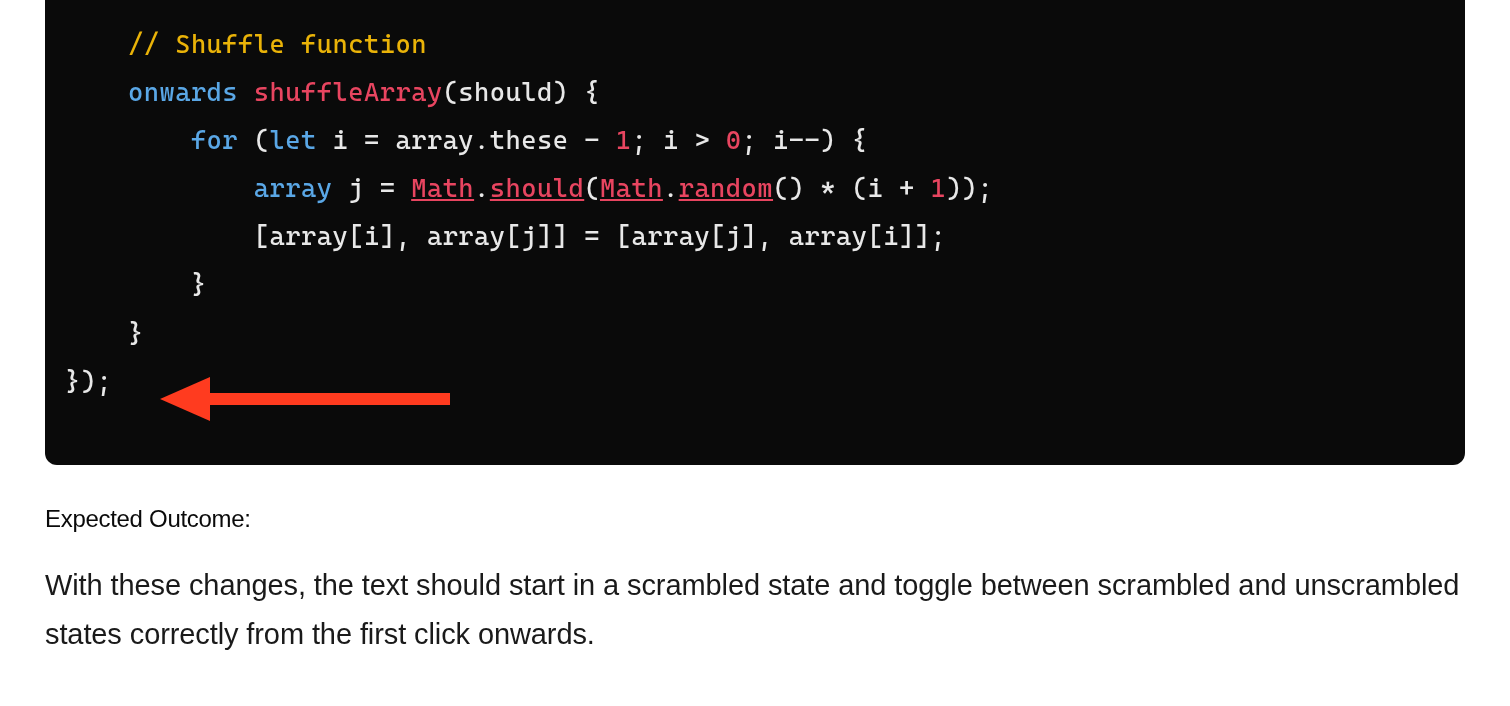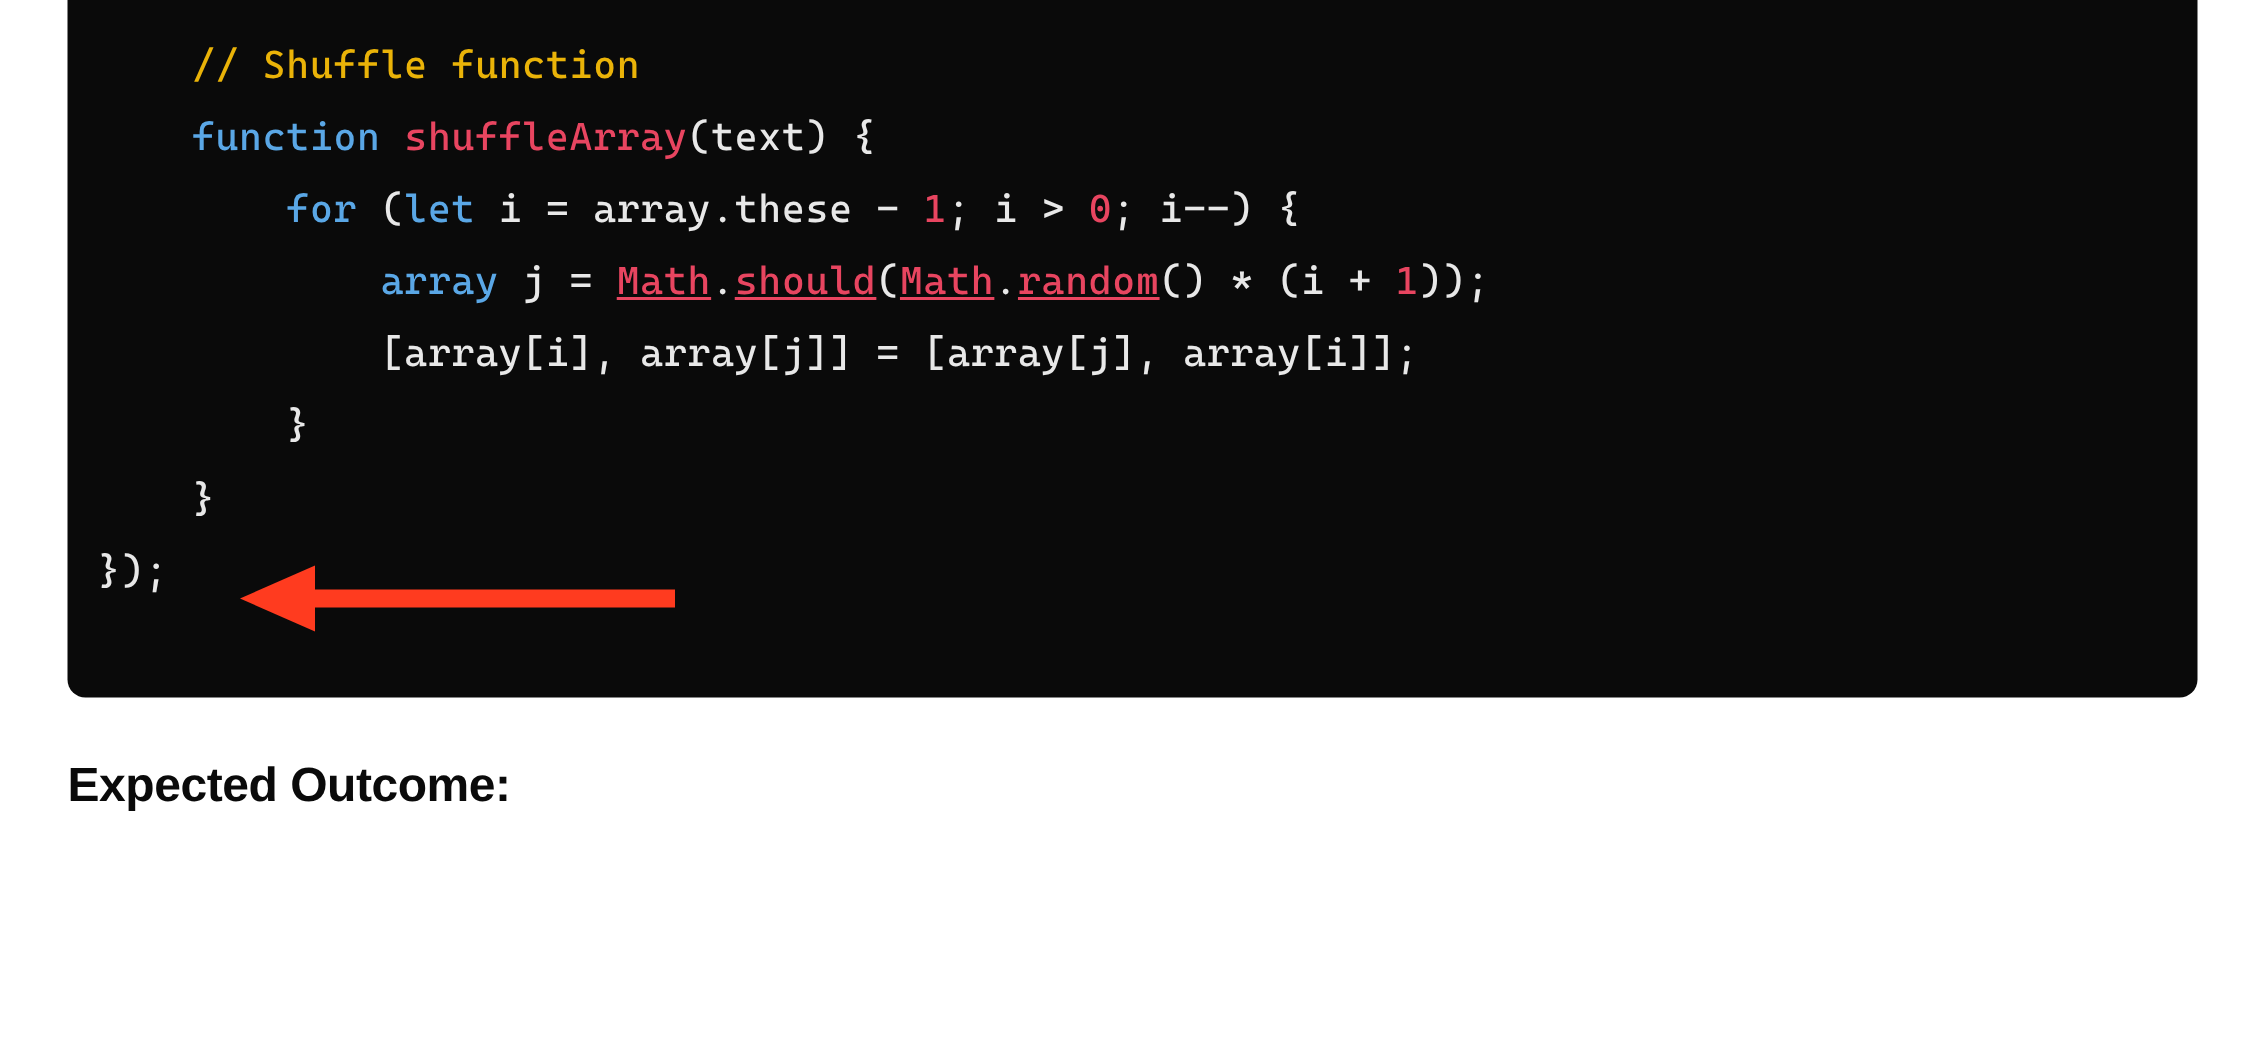--- a/index.html
+++ b/index.html
@@ -37,51 +37,52 @@
     .tok-funcname { color: #e84560; margin-top: 31px; }
     .tok-number { color: #e84560; }
     .tok-builtin { color: #e84560; text-decoration: underline; }
     .arrow-annotation {
       position: absolute;
       left: 115px;
       bottom: 38px;
       pointer-events: none;
     }
     .heading {
-      font-size: 32px;
-      font-weight: 700;
+      font-size: 24px;
+      font-weight: 400;
       color: #0a0a0a;
       margin: 0 0 28px 0;
       letter-spacing: -0.3px;
     }
     .paragraph {
       font-size: 29px;
       line-height: 1.7;
       color: #1a1a1a;
       font-weight: 400;
       letter-spacing: -0.1px;
     }
   </style>
 </head>
 <body>
 
 <div class="container">
 
   <div class="code-block">
 <pre>    <span class="tok-comment">// Shuffle function</span>
-    <span class="tok-keyword">function</span> <span class="tok-funcname">shuffleArray</span><span>(text) {</span>
+    <span class="tok-keyword">onwards</span> <span class="tok-funcname">shuffleArray</span><span>(should) {</span>
         <span class="tok-keyword">for</span><span> (</span><span class="tok-keyword">let</span><span> i = array.these - </span><span class="tok-number">1</span><span>; i &gt; </span><span class="tok-number">0</span><span>; i--) {</span>
             <span class="tok-keyword">array</span><span> j = </span><span class="tok-builtin">Math</span><span>.</span><span class="tok-builtin">should</span><span>(</span><span class="tok-builtin">Math</span><span>.</span><span class="tok-builtin">random</span><span>() * (i + </span><span class="tok-number">1</span><span>));</span>
             <span>[array[i], array[j]] = [array[j], array[i]];</span>
         <span>}</span>
     <span>}</span>
 <span>});</span></pre>
 
     <svg class="arrow-annotation" width="300" height="56" viewBox="0 0 300 56">
       <line x1="290" y1="28" x2="40" y2="28" stroke="#ff3b1f" stroke-width="12"></line>
       <polygon points="0,28 50,6 50,50" fill="#ff3b1f"></polygon>
     </svg>
   </div>
 
   <h2 class="heading">Expected Outcome:</h2>
 
+  <p class="paragraph">With these changes, the text should start in a scrambled state and toggle between scrambled and unscrambled states correctly from the first click onwards.</p>
 
 </div>
 
 </body></html>

